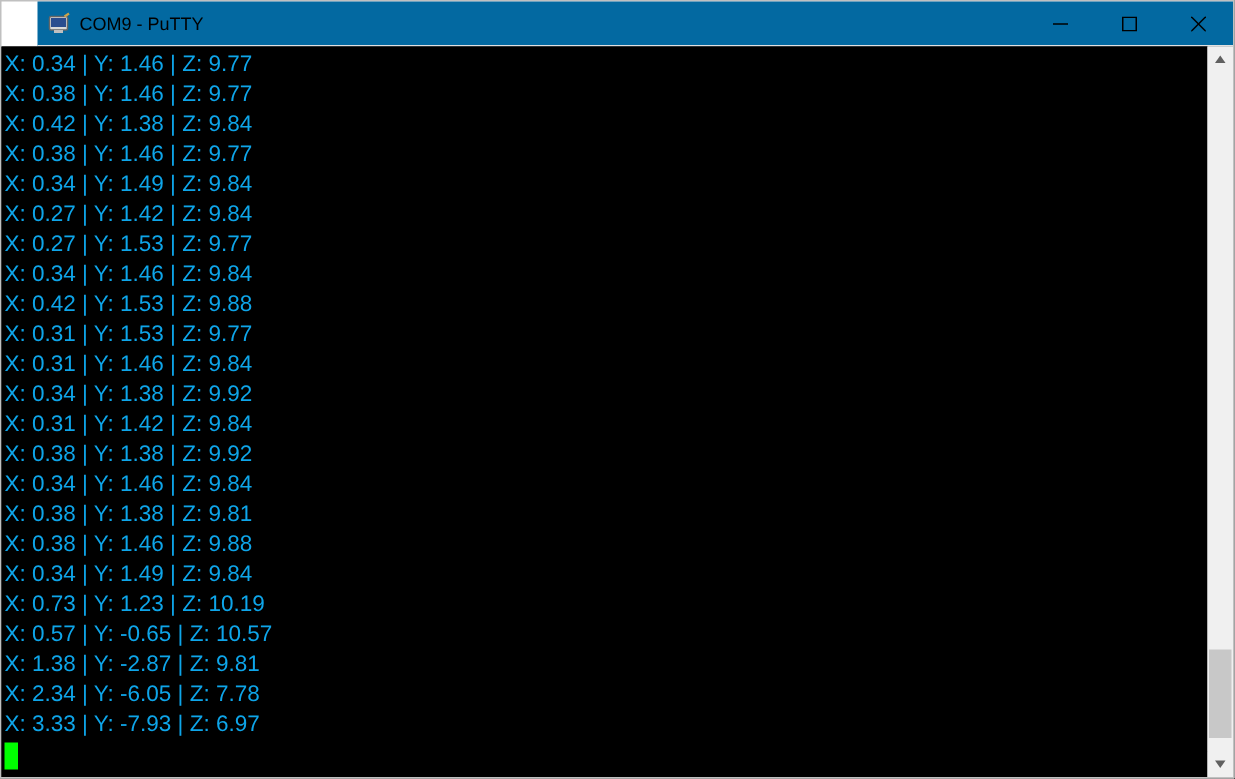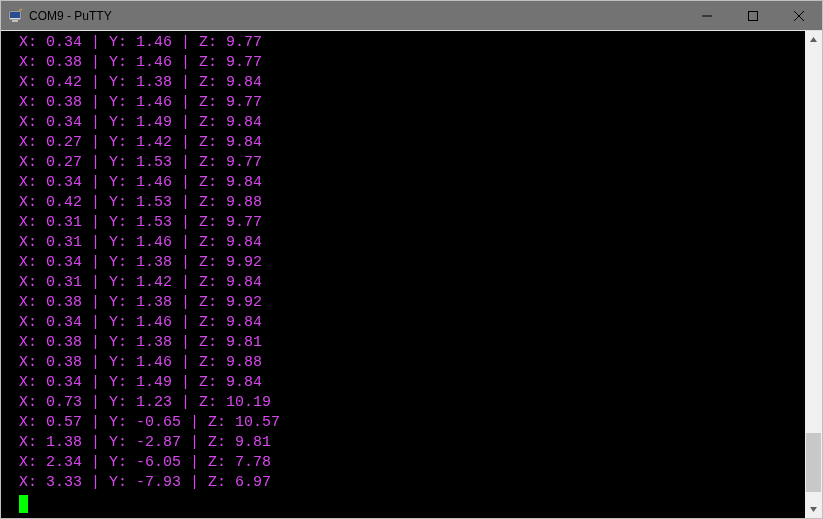--- a/index.html
+++ b/index.html
@@ -15,25 +15,26 @@
   .window {
     width: 823px;
     height: 519px;
     background: #ffffff;
     border: 1px solid #c0c0c0;
     display: flex;
     flex-direction: column;
   }
   .titlebar {
     height: 30px;
-    background: #737373;
+    background: #0369a1;
     display: flex;
     align-items: center;
     padding: 0 0 0 6px;
     border-bottom: 1px solid #e0e0e0;
+    margin-left: 24px;
   }
   .titlebar .app-icon {
     width: 16px;
     height: 16px;
     margin-right: 6px;
     flex-shrink: 0;
   }
   .titlebar .title-text {
     font-size: 12px;
     color: #000;
@@ -55,28 +56,27 @@
   .titlebar .win-btn svg { display: block; }
   .client {
     flex: 1;
     display: flex;
     min-height: 0;
     background: #000;
   }
   .terminal {
     flex: 1;
     background: #000;
-    color: #d946ef;
-    font-family: Liberation Mono, monospace;
+    color: #0ea5e9;
+    font-family: Liberation Sans, sans-serif;
     font-size: 15px;
     line-height: 20px;
     padding: 2px 2px 0 2px;
     white-space: pre;
     overflow: hidden;
-    margin-left: 16px;
   }
   .terminal .row { height: 20px; }
   .cursor {
     display: inline-block;
     width: 9px;
     height: 18px;
     background: #00ff00;
     vertical-align: bottom;
     margin-top: 1px;
   }

